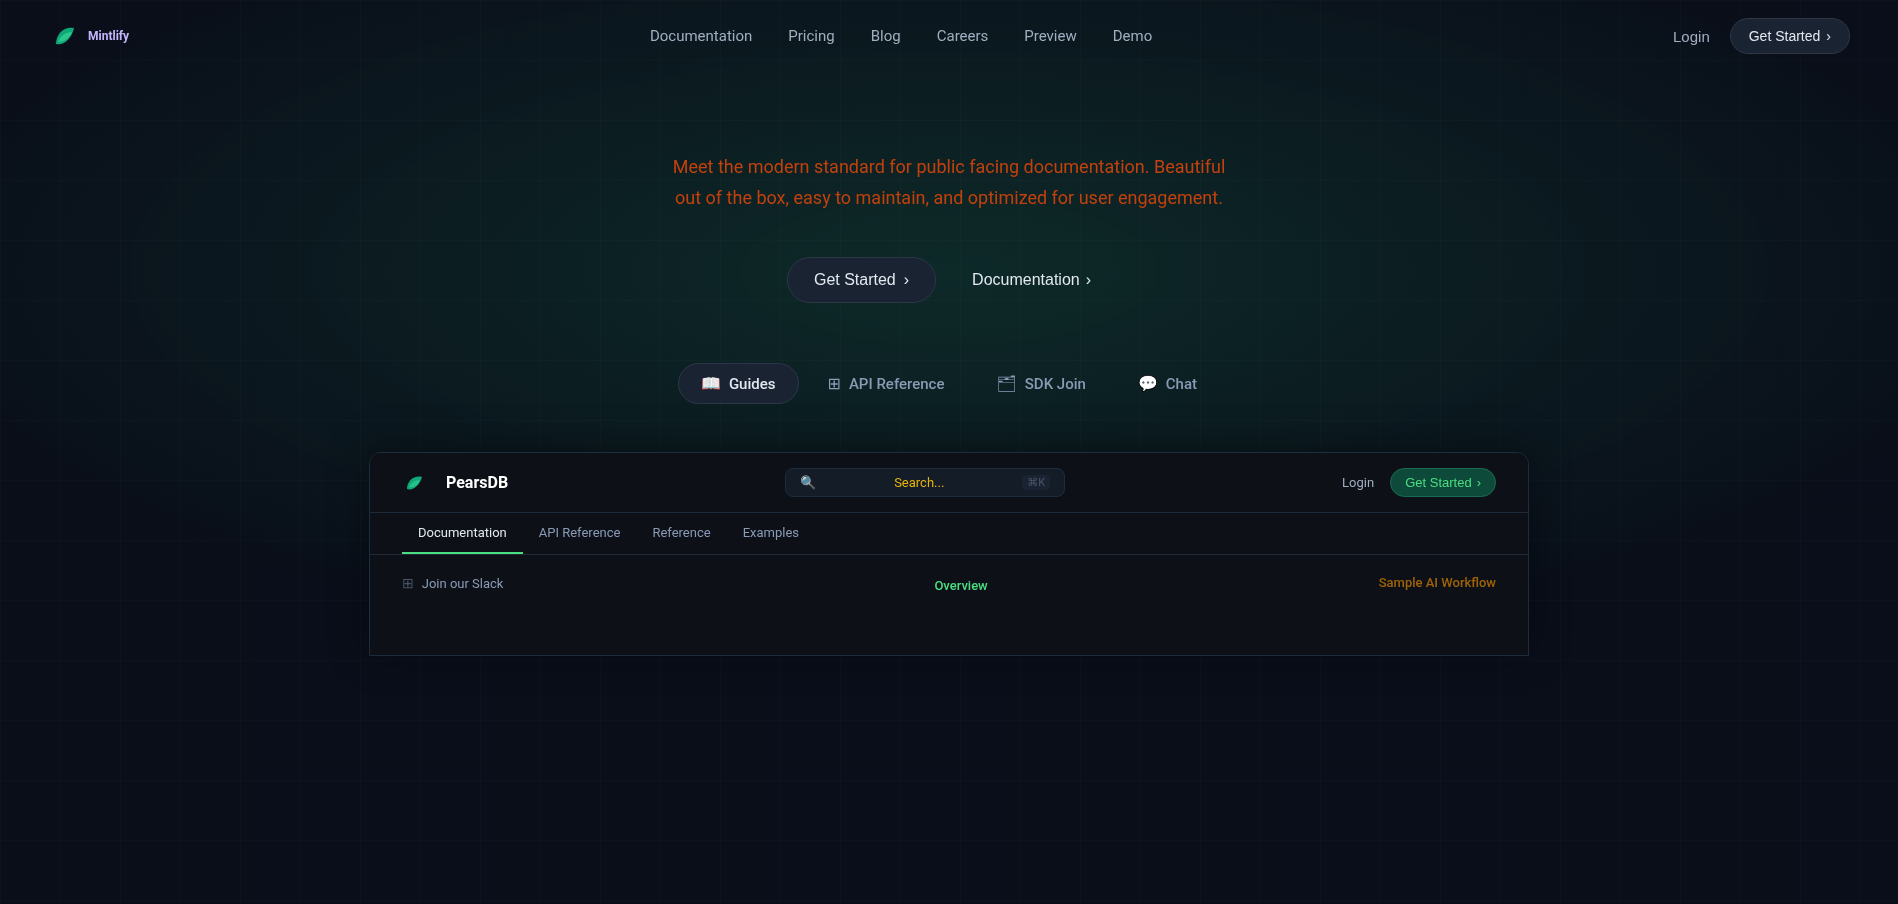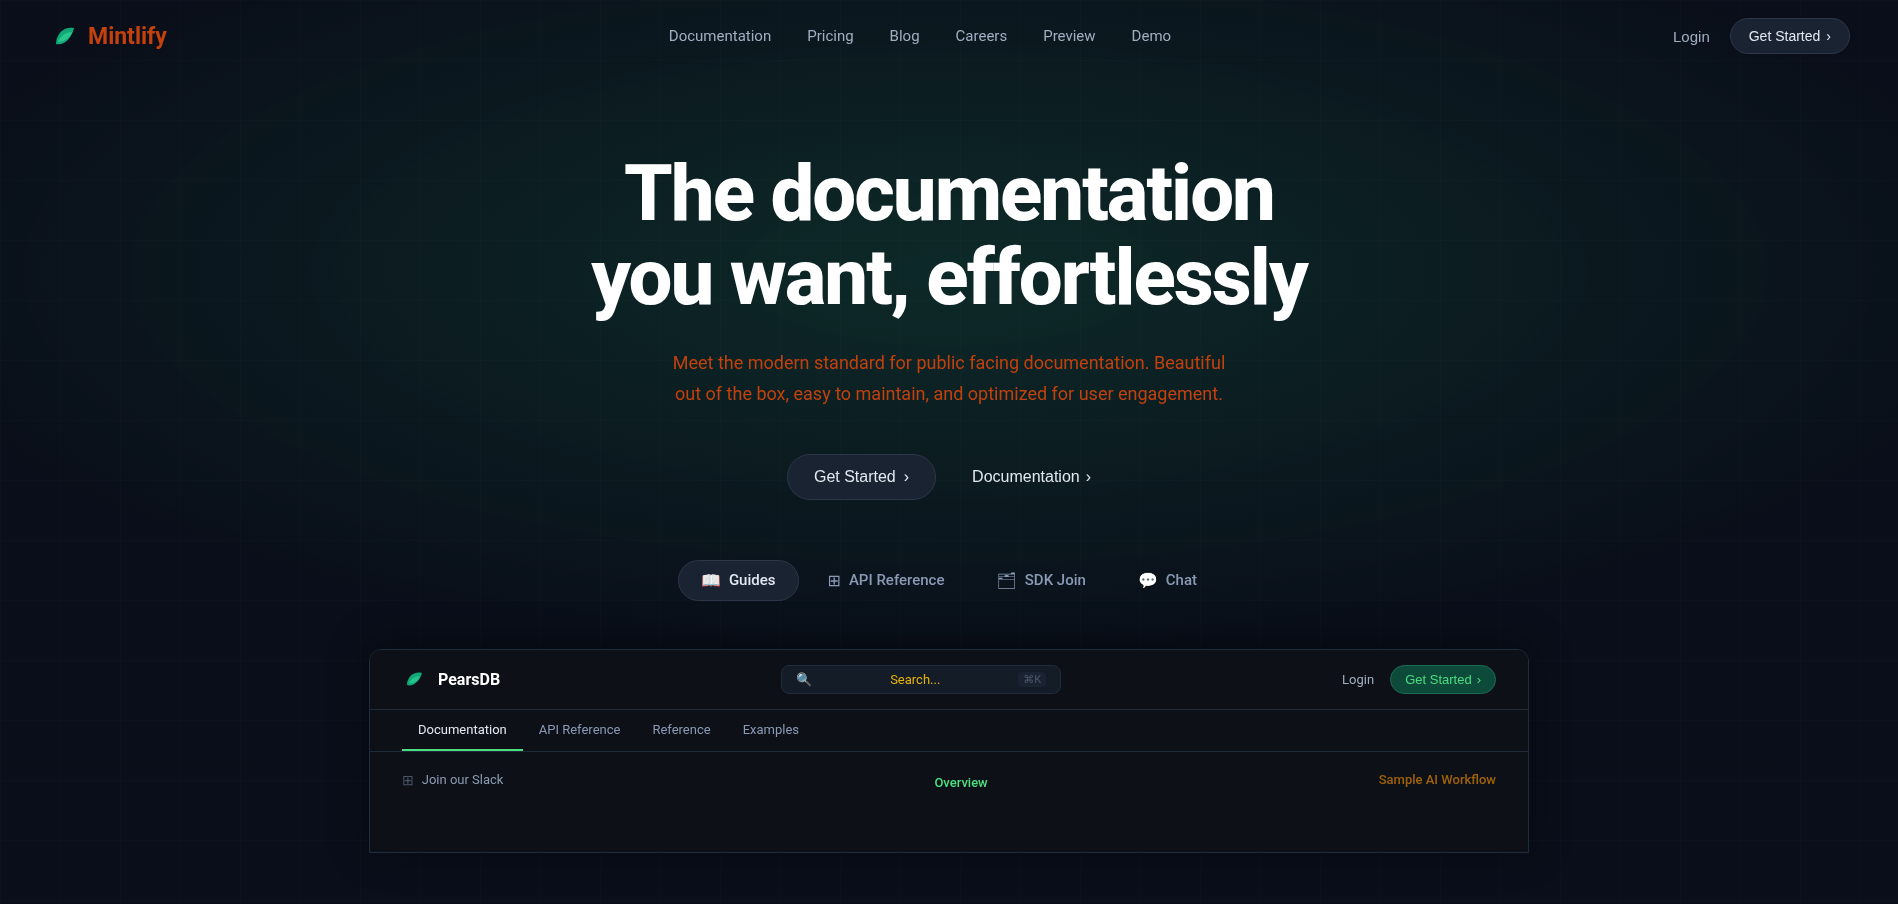--- a/index.html
+++ b/index.html
@@ -39,23 +39,23 @@
       align-items: center;
       gap: 8px;
     }
 
     .logo-icon {
       width: 32px;
       height: 32px;
     }
 
     .logo-text {
-      font-size: 23px;
+      font-size: 12px;
       font-weight: 700;
-      color: #c2410c;
+      color: #c4b5fd;
       text-align: center;
     }
 
     .nav-links {
       display: flex;
       align-items: center;
       gap: 36px;
     }
 
     .nav-link {
@@ -209,21 +209,21 @@
       justify-content: space-between;
       padding: 0 32px;
       height: 60px;
       border-bottom: 1px solid #1e2a38;
       background: #0d1117;
     }
 
     .doc-logo-area {
       display: flex;
       align-items: center;
-      gap: 12px;
+      gap: 20px;
     }
 
     .doc-logo-icon {
       width: 24px;
       height: 24px;
     }
 
     .doc-logo-text {
       font-size: 16px;
       font-weight: 700;
@@ -398,21 +398,20 @@
     <div class="nav-actions">
       <button class="login-btn">Login</button>
       <button class="get-started-btn-nav">
         <span>Get Started</span>
         <span>›</span>
       </button>
     </div>
   </nav>
 
   <section class="hero">
-    <h1 class="hero-title">The documentation you want, effortlessly</h1>
     <p class="hero-subtitle">Meet the modern standard for public facing documentation. Beautiful out of the box, easy to maintain, and optimized for user engagement.</p>
 
     <div class="hero-ctas">
       <button class="cta-primary">
         <span>Get Started</span>
         <span>›</span>
       </button>
       <button class="cta-secondary">
         <span>Documentation</span>
         <span>›</span>

